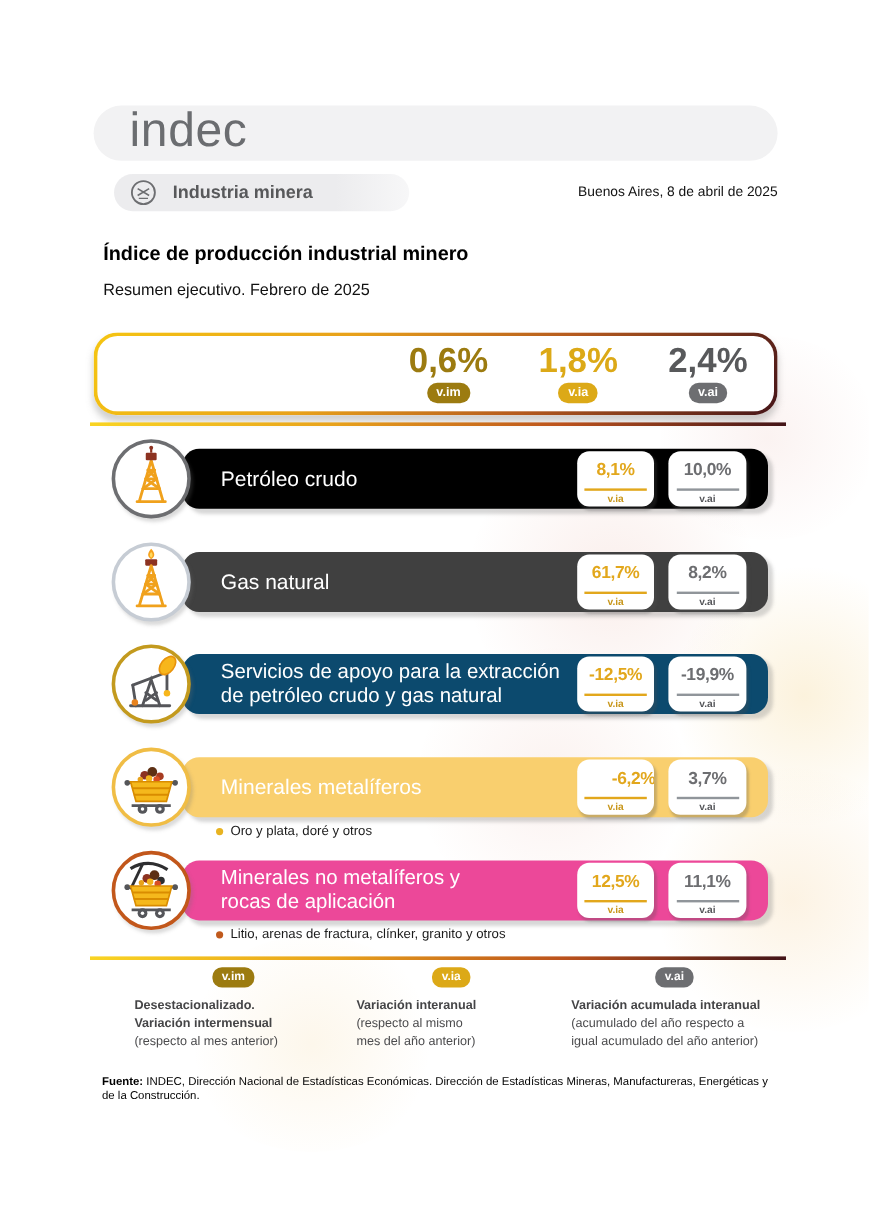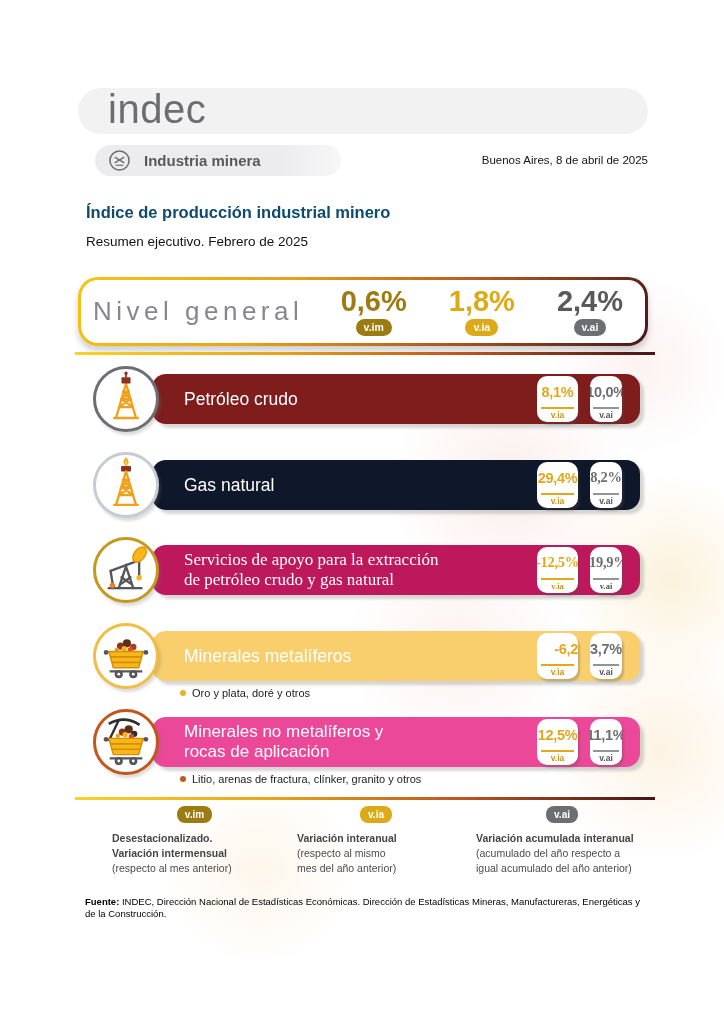--- a/index.html
+++ b/index.html
@@ -19,21 +19,21 @@
   .layer { position:absolute; z-index:1; }
 
   
   .logo-pill { left:78px; top:88px; width:570px; height:46px; background:#f2f2f3; border-radius:24px; display:flex; align-items:center; padding-left:30px; }
   .logo-text { font-size:40px; color:#6b6d70; letter-spacing:.5px; line-height:1; padding-bottom:4px; }
   .sector-pill { left:95px; top:145px; width:246px; height:31px; border-radius:16px; background:linear-gradient(90deg,#ececee 75%,#f7f7f8); display:flex; align-items:center; padding-left:13px; }
   .sector-pill .emblem { width:23px; height:23px; margin-right:13px; }
   .sector-pill .lbl { font-size:15px; font-weight:bold; color:#58595b; }
   .date { top:154px; right:76px; font-size:11.5px; color:#131313; }
 
-  .title { left:86px; top:203px; font-size:16.5px; font-weight:bold; color:#0c4a6e; }
+  .title { left:86px; top:203px; font-size:16.5px; font-weight:bold; color:#000000; }
   .subtitle { left:86px; top:234px; font-size:13.5px; color:#111; }
 
   
   .nivel-box { left:78px; top:277px; width:570px; height:69px; border:3px solid transparent; border-radius:20px;
     background:linear-gradient(#fff,#fff) padding-box,
                linear-gradient(125deg,#f5c512,#e8a11a 35%,#b55a1e 65%,#461519) border-box;
     box-shadow:0 5px 6px rgba(120,120,120,.35);
     display:flex; align-items:center; padding:0 22px 0 12px; }
   .nivel-label { font-size:26px; letter-spacing:4.5px; color:#85878a; font-weight:500; white-space:nowrap; }
   .nivel-metrics { margin-left:auto; display:flex; gap:42px; }
@@ -46,22 +46,22 @@
   .grad-line.l2 { top:797px; }
 
   
   .row { position:absolute; left:0; top:0; width:724px; }
   .row .circle { position:absolute; left:93px; width:66px; height:66px; border-radius:50%; background:#fff; border:3px solid #888; z-index:3; display:flex; align-items:center; justify-content:center; box-shadow:2px 3px 3px rgba(110,110,110,.25); }
   .row .bar { position:absolute; left:152px; top:8px; width:488px; height:50px; border-radius:14px; display:flex; align-items:center; box-shadow:4px 4px 3px rgba(110,110,110,.28); z-index:2; }
   .row .bar-name { color:#fff; font-size:17.5px; padding-left:32px; white-space:pre-line; line-height:1.18; }
   .row.two-line .bar-name { font-size:17px; }
   .pills { position:absolute; right:18px; top:2px; display:flex; gap:12px; }
   .pill { background:#fff; border-radius:10px; height:46px; display:flex; flex-direction:column; align-items:center; box-shadow:2px 3px 2px rgba(80,80,80,.28); overflow:hidden; }
-  .pill.p-via { width:41px; }
-  .pill.p-vai { width:32px; }
+  .pill.p-via { width:64px; }
+  .pill.p-vai { width:65px; }
   .pill .pv { flex:1; display:flex; align-items:center; font-size:14.5px; font-weight:bold; letter-spacing:-.3px; }
   .pill .pd { width:80%; height:1.5px; }
   .pill .pt { font-size:8.5px; font-weight:bold; padding:2px 0 3px; line-height:1; }
   .note { position:absolute; left:180px; display:flex; align-items:center; gap:6px; font-size:11px; color:#1c1c1c; }
   .note .dot { width:6px; height:6px; border-radius:50%; }
 
   
   .legend-col { position:absolute; display:flex; flex-direction:column; }
   .legend-badge { align-self:center; font-size:10px; font-weight:bold; color:#fff; padding:1.5px 8px; border-radius:8px; line-height:1.35; margin-bottom:8px; }
   .legend-bold { font-size:10.5px; font-weight:bold; color:#454547; white-space:pre-line; line-height:1.45; }
@@ -92,21 +92,20 @@
       <path d="M8 17 h8" stroke="#6d6e71" stroke-width="1.2" fill="none"></path>
     </svg>
     <span class="lbl">Industria minera</span>
   </div>
   <div class="layer date">Buenos Aires, 8 de abril de 2025</div>
 
   <div class="layer title">Índice de producción industrial minero</div>
   <div class="layer subtitle">Resumen ejecutivo. Febrero de 2025</div>
 
   <div class="layer nivel-box">
-    <span class="nivel-label">Nivel general</span>
     <div class="nivel-metrics">
       <div class="metric">
         <span class="val" style="color: rgb(156, 123, 16);">0,6%</span>
         <span class="tag" style="background: rgb(156, 123, 16);">v.im</span>
       </div>
       <div class="metric">
         <span class="val" style="color: rgb(220, 169, 23);">1,8%</span>
         <span class="tag" style="background: rgb(220, 169, 23);">v.ia</span>
       </div>
       <div class="metric">
@@ -124,21 +123,21 @@
         <g stroke="#f0a11c" stroke-width="2.6" fill="none" stroke-linecap="round">
           <path d="M32 15 L21 53 M32 15 L43 53 M19 53 L45 53"></path>
           <path d="M24.5 41 L39.5 41 M27 32 L37 32 M29 24 L35 24"></path>
           <path d="M24.5 41 L37 32 M39.5 41 L27 32 M27 32 L35 24 M37 32 L29 24"></path>
         </g>
         <rect x="27" y="8" width="10" height="7" rx="1" fill="#8c3221"></rect>
         <path d="M32 8 V4" stroke="#8c3221" stroke-width="2"></path>
         <circle cx="32" cy="3.5" r="1.8" fill="#8c3221"></circle>
       </svg>
     </div>
-    <div class="bar" style="background: #7f1d1d;">
+    <div class="bar" style="background: #000000;">
       <span class="bar-name">Petróleo crudo</span>
       <div class="pills">
         <div class="pill p-via">
           <span class="pv" style="color: rgb(226, 167, 28);">8,1%</span>
           <span class="pd" style="background: rgb(226, 167, 28);"></span>
           <span class="pt" style="color: rgb(200, 150, 26);">v.ia</span>
         </div>
         <div class="pill p-vai">
           <span class="pv" style="color: rgb(109, 110, 113);">10,0%</span>
           <span class="pd" style="background: rgb(144, 149, 154);"></span>
@@ -154,30 +153,30 @@
         <path d="M32 1.5 C35.5 5.5 36 8.5 32 11 C28 8.5 28.5 5.5 32 1.5" fill="#f7a21b"></path>
         <path d="M32 4.5 C33.8 6.5 33.8 8.4 32 9.8 C30.2 8.4 30.2 6.5 32 4.5" fill="#ffd95e"></path>
         <rect x="26.5" y="11" width="11" height="6" rx="1" fill="#8c3221"></rect>
         <g stroke="#f0a11c" stroke-width="2.6" fill="none" stroke-linecap="round">
           <path d="M32 17 L21 54 M32 17 L43 54 M19 54 L45 54"></path>
           <path d="M24.5 43 L39.5 43 M27 34 L37 34 M29 26 L35 26"></path>
           <path d="M24.5 43 L37 34 M39.5 43 L27 34 M27 34 L35 26 M37 34 L29 26"></path>
         </g>
       </svg>
     </div>
-    <div class="bar" style="background: #0f172a; text-align: right;">
+    <div class="bar" style="background: #404040; text-align: right;">
       <span class="bar-name">Gas natural</span>
       <div class="pills">
         <div class="pill p-via">
-          <span class="pv" style="color: rgb(226, 167, 28);">29,4%</span>
-          <span class="pd" style="background: rgb(226, 167, 28);"></span>
-          <span class="pt" style="color: rgb(200, 150, 26);">v.ia</span>
-        </div>
-        <div class="pill p-vai">
-          <span class="pv" style="color: rgb(109, 110, 113); font-family: Liberation Serif, serif;">8,2%</span>
+          <span class="pv" style="color: rgb(226, 167, 28);">61,7%</span>
+          <span class="pd" style="background: rgb(226, 167, 28);"></span>
+          <span class="pt" style="color: rgb(200, 150, 26);">v.ia</span>
+        </div>
+        <div class="pill p-vai">
+          <span class="pv" style="color: rgb(109, 110, 113);">8,2%</span>
           <span class="pd" style="background: rgb(144, 149, 154);"></span>
           <span class="pt" style="color: rgb(85, 86, 90);">v.ai</span>
         </div>
       </div>
     </div>
   </div>
 
   <div class="row two-line" style="top:537px">
     <div class="circle" style="border-color: rgb(195, 154, 30);">
       <svg width="58" height="58" viewBox="0 0 64 64">
@@ -187,21 +186,21 @@
           <path d="M15 33 L47 21"></path>
           <path d="M15 33 L18 52"></path>
           <path d="M13 52 L49 52"></path>
           <path d="M46.5 22 L46.5 39"></path>
         </g>
         <ellipse cx="47" cy="15" rx="6" ry="9.5" transform="rotate(38 47 15)" fill="#f7b61b" stroke="#e8930c" stroke-width="1.5"></ellipse>
         <circle cx="46.5" cy="40.5" r="3" fill="#f7b61b"></circle>
         <circle cx="17" cy="49" r="3" fill="#e8831e"></circle>
       </svg>
     </div>
-    <div class="bar" style="background: #be185d; font-family: Liberation Serif, serif;">
+    <div class="bar" style="background: #0c4a6e;">
       <span class="bar-name">Servicios de apoyo para la extracción
 de petróleo crudo y gas natural</span>
       <div class="pills">
         <div class="pill p-via">
           <span class="pv" style="color: rgb(226, 167, 28);">-12,5%</span>
           <span class="pd" style="background: rgb(226, 167, 28);"></span>
           <span class="pt" style="color: rgb(200, 150, 26);">v.ia</span>
         </div>
         <div class="pill p-vai">
           <span class="pv" style="color: rgb(109, 110, 113);">-19,9%</span>

